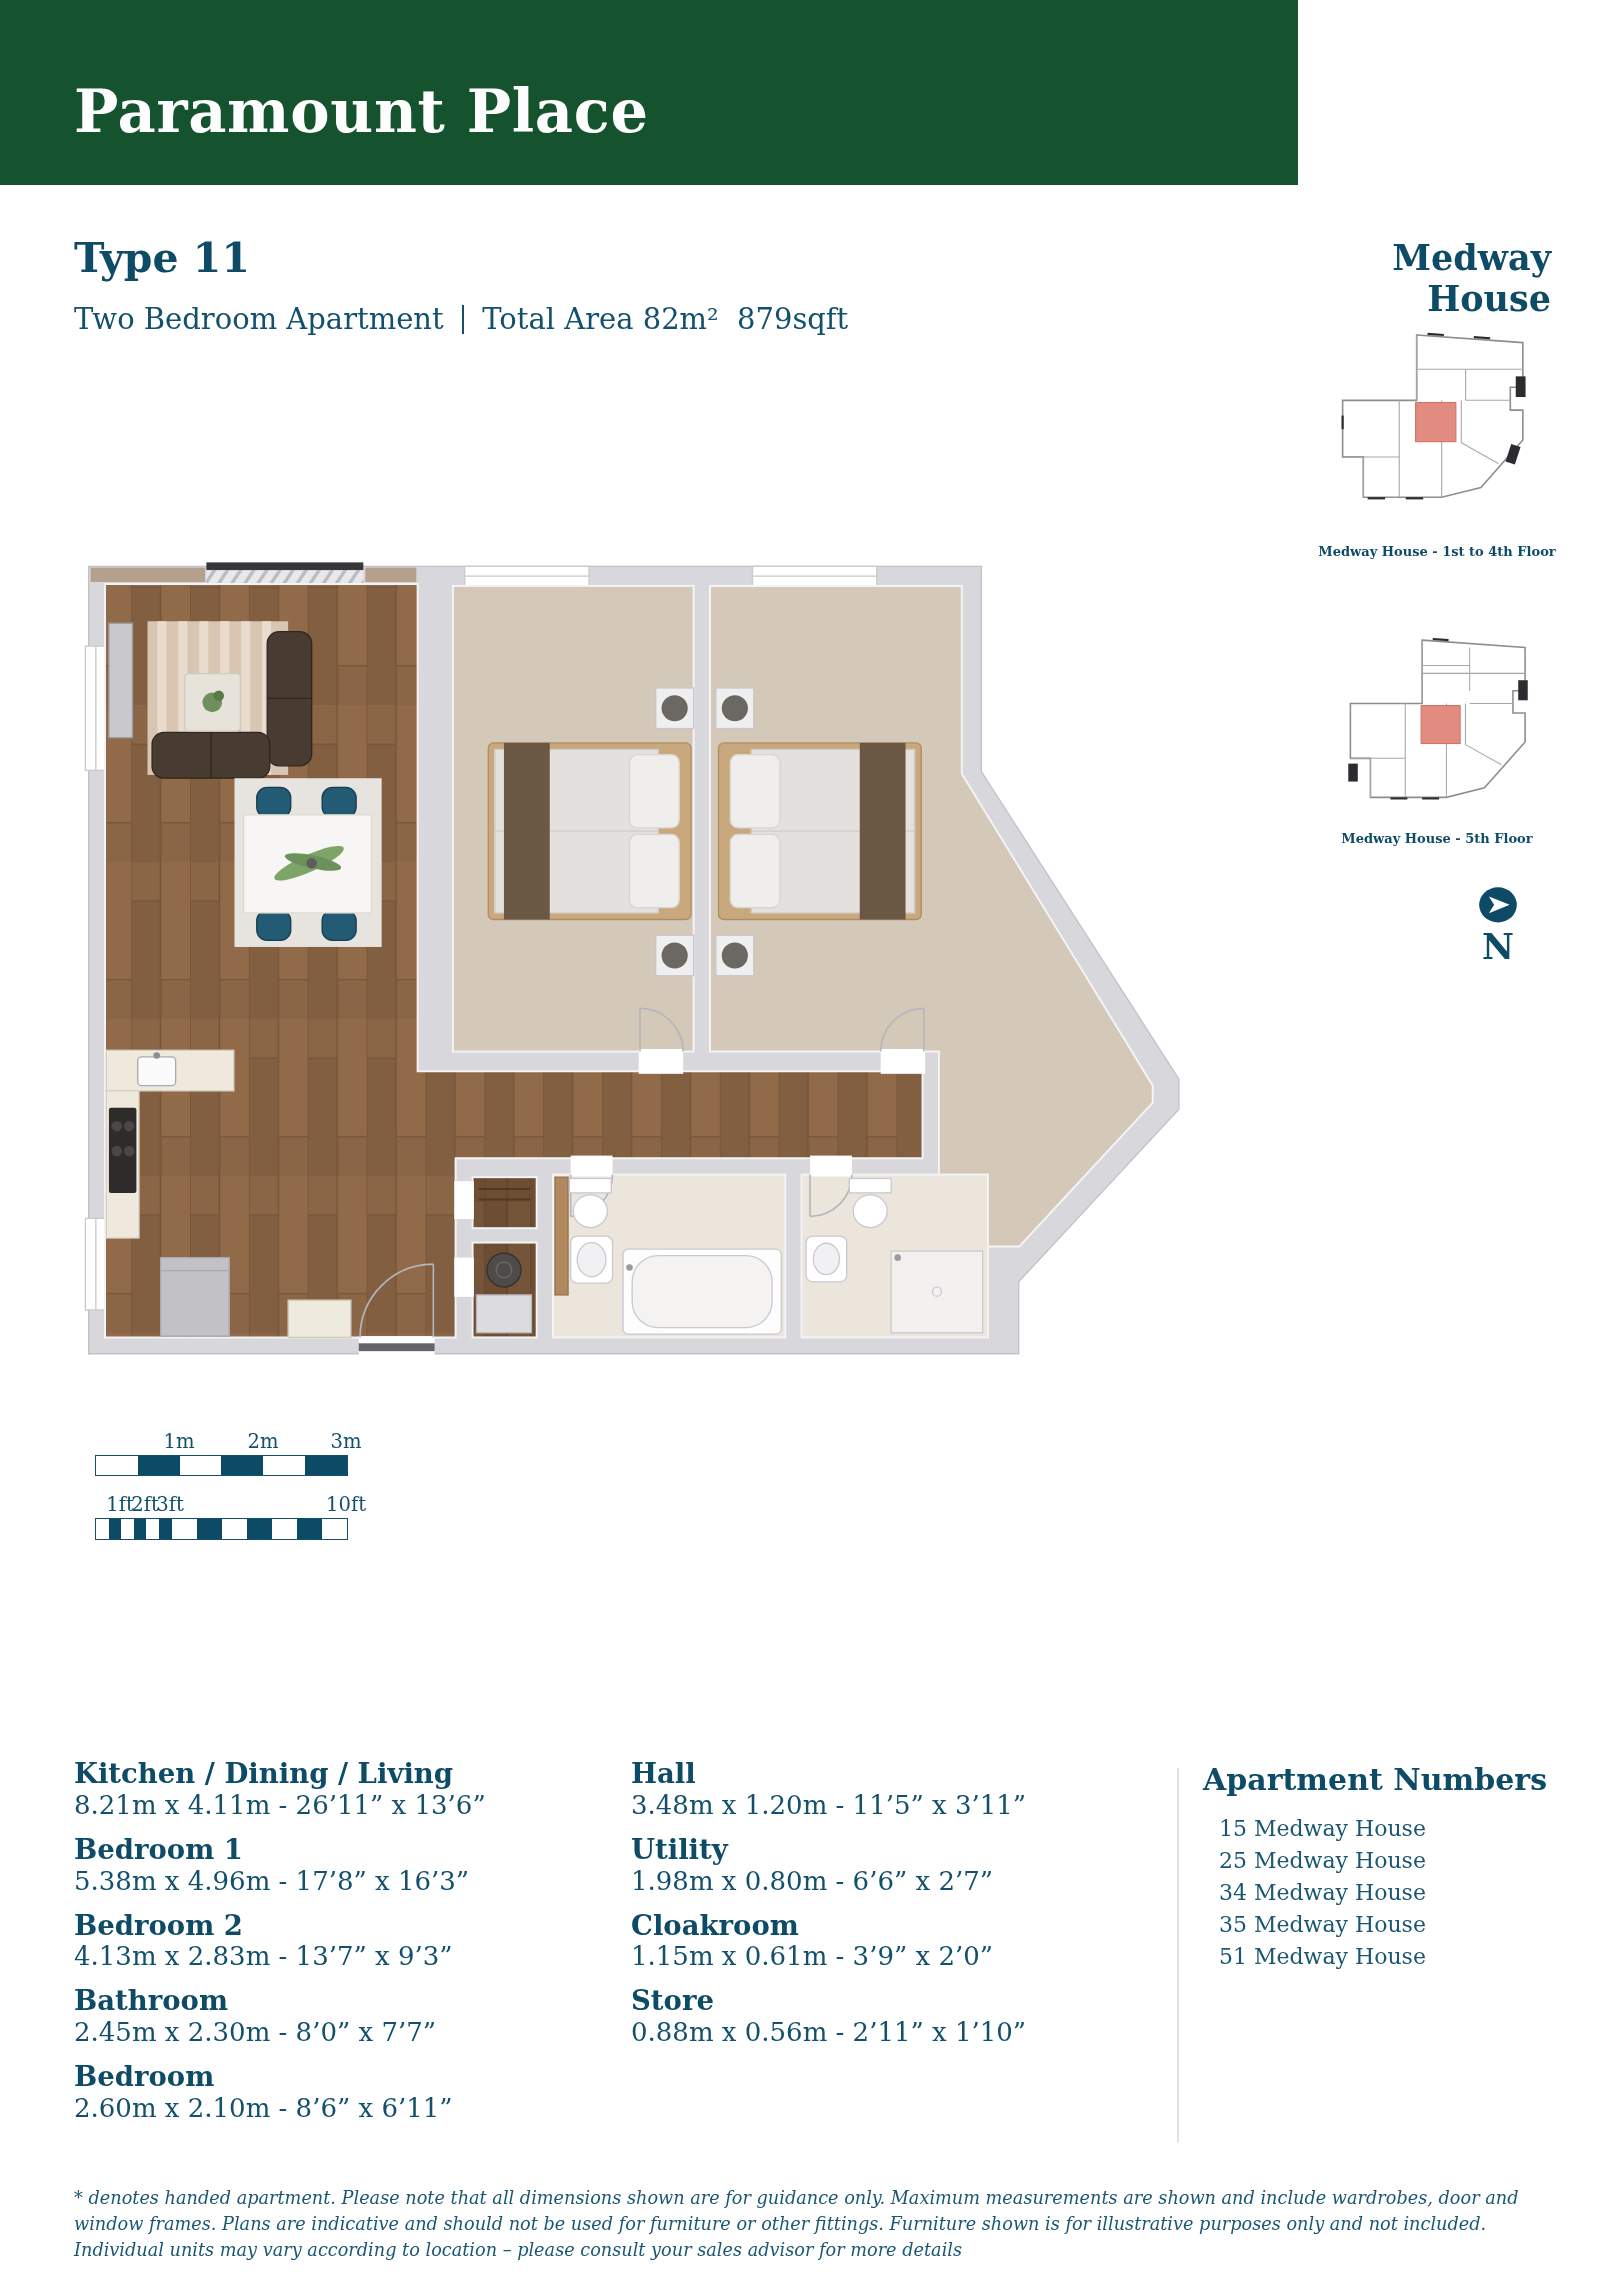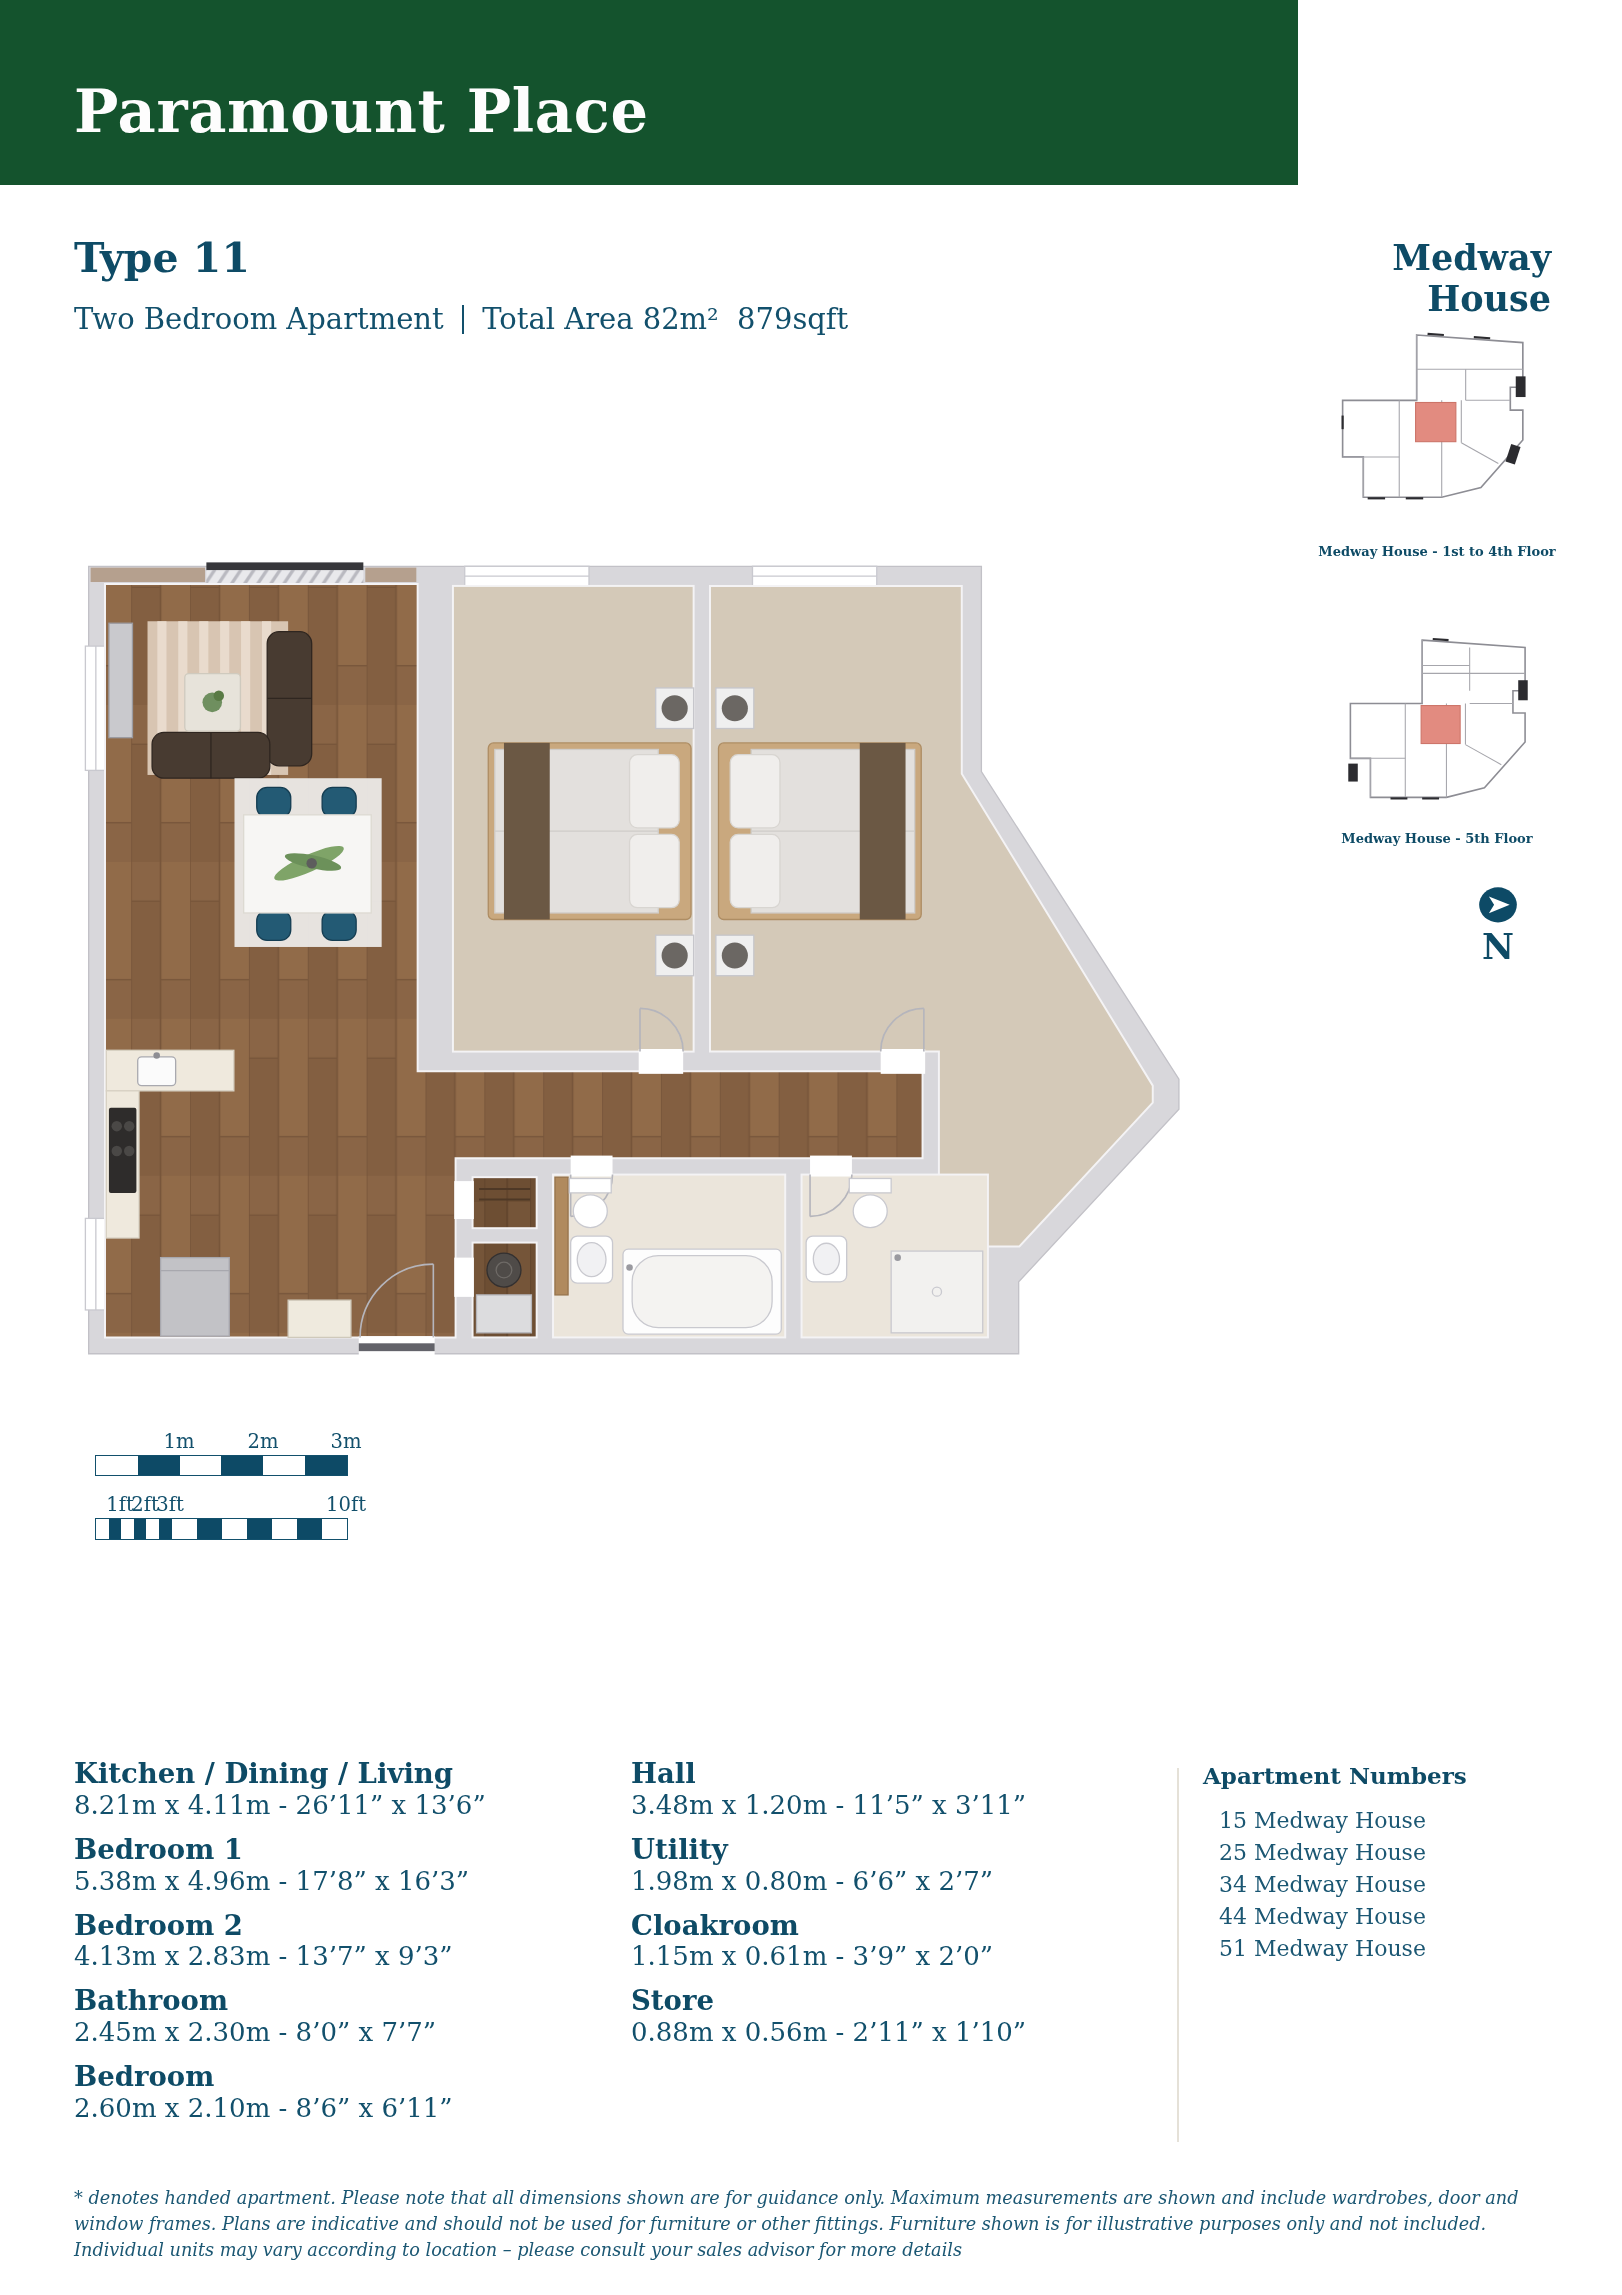--- a/index.html
+++ b/index.html
@@ -27,21 +27,21 @@
   .seg-t{background:#0d4a66;}
   .seg-w{background:#ffffff;}
   .ftlabels{margin-top:17px;}
   .dimcol{position:absolute;top:1759px;width:523px;}
   .col1{left:74px;}
   .col2{left:631px;}
   .dimcol h3{margin:0 0 3.9px 0;font-size:27.5px;font-weight:bold;color:#0e4b66;line-height:1.05;}
   .dimcol p{margin:0 0 15.7px 0;font-size:26px;color:#12506c;line-height:1.05;white-space:nowrap;}
   .divider{position:absolute;left:1177px;top:1768px;width:2px;height:374px;background:#e5e1d8;}
   .aptcol{position:absolute;left:1203px;top:1762px;width:366px;}
-  .aptcol h3{margin:0 0 13px 0;font-size:23px;font-weight:bold;color:#0e4b66;}
+  .aptcol h3{margin:0 0 13px 0;font-size:30px;font-weight:bold;color:#0e4b66;}
   .aptcol ul{list-style:none;margin:16px;padding:0;font-size:22px;color:#1b5773;}
   .aptcol li{line-height:32px;}
   .footer{position:absolute;left:74px;top:2171px;width:1480px;font-size:17.7px;font-style:italic;color:#1b5773;line-height:26px;margin-top:14px;}
 </style>
 </head>
 <body>
 
 <div class="page">
 
   <header class="band">
@@ -369,21 +369,21 @@
   </div>
 
   <div class="divider"></div>
 
   <div class="aptcol">
     <h3>Apartment Numbers</h3>
     <ul>
       <li>15 Medway House</li>
       <li>25 Medway House</li>
       <li>34 Medway House</li>
-      <li>44 Medway House</li>
+      <li>35 Medway House</li>
       <li>51 Medway House</li>
     </ul>
   </div>
 
   <div class="footer">* denotes handed apartment. Please note that all dimensions shown are for guidance only. Maximum measurements are shown and include wardrobes, door and window frames. Plans are indicative and should not be used for furniture or other fittings. Furniture shown is for illustrative purposes only and not included. Individual units may vary according to location – please consult your sales advisor for more details</div>
 
 </div>
 
 
 </body></html>

